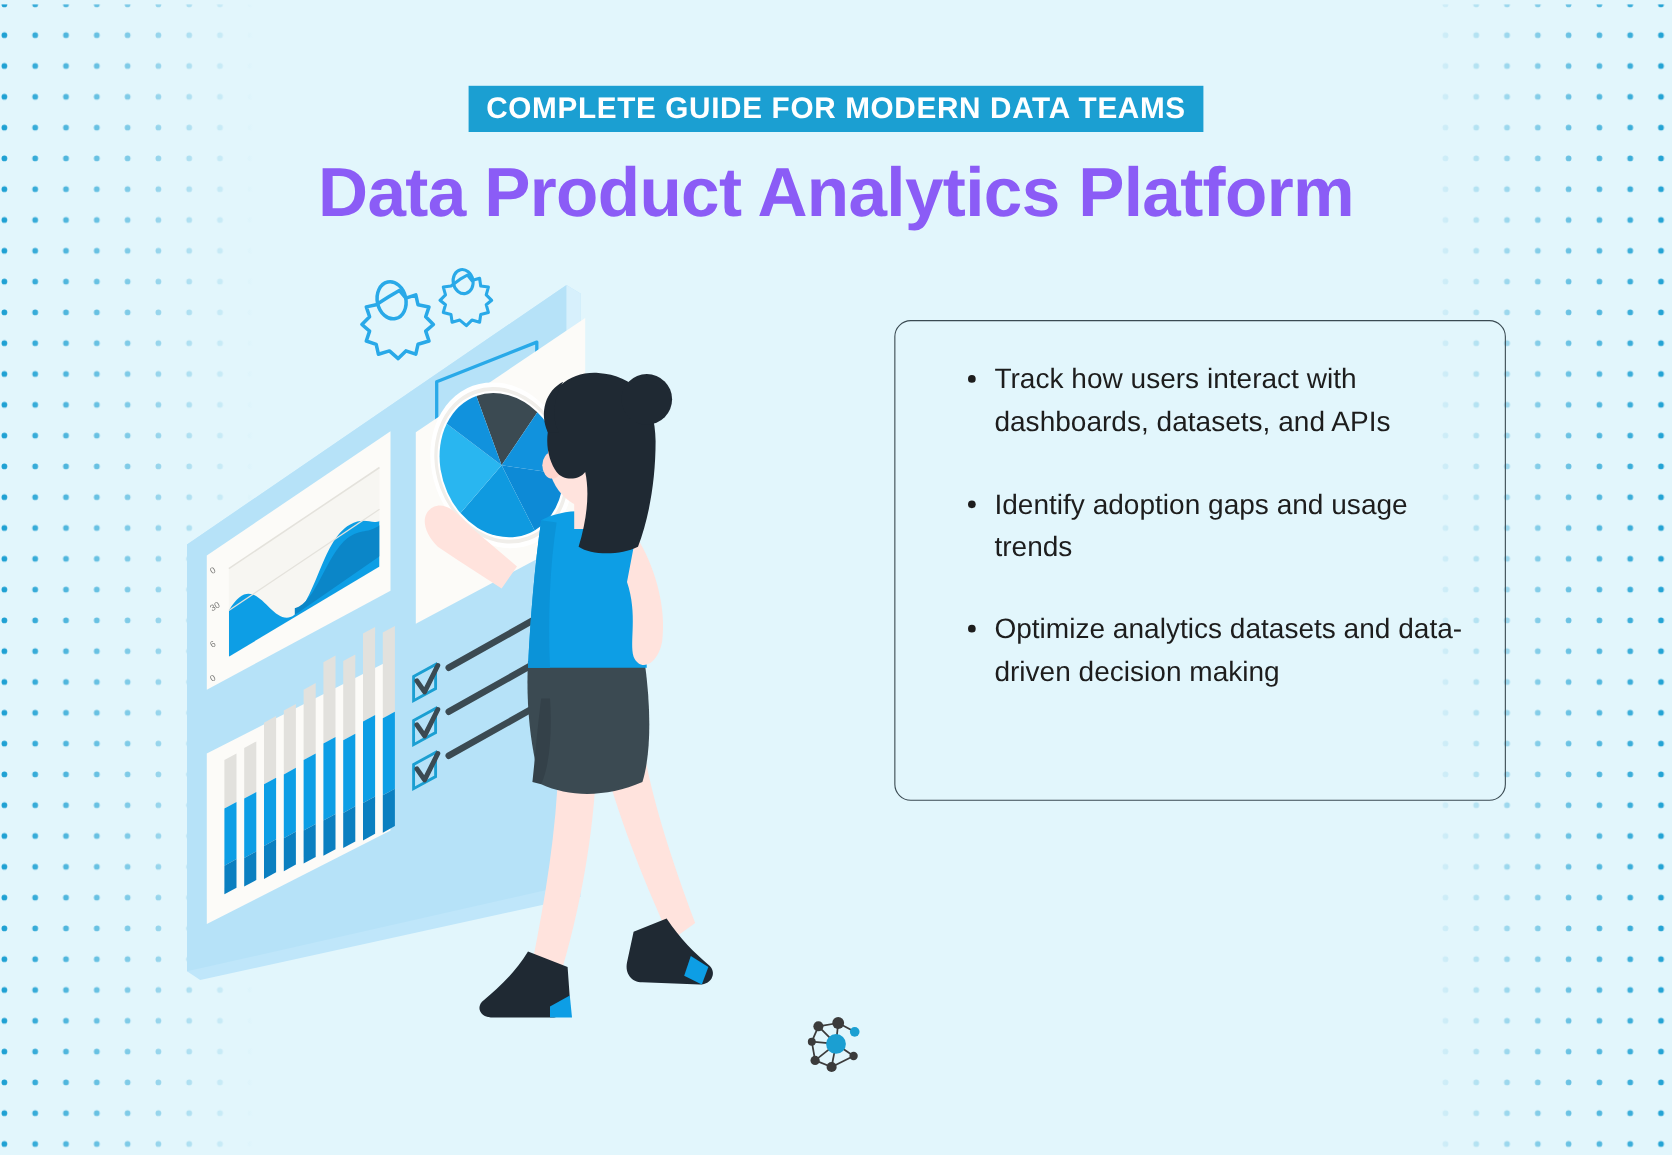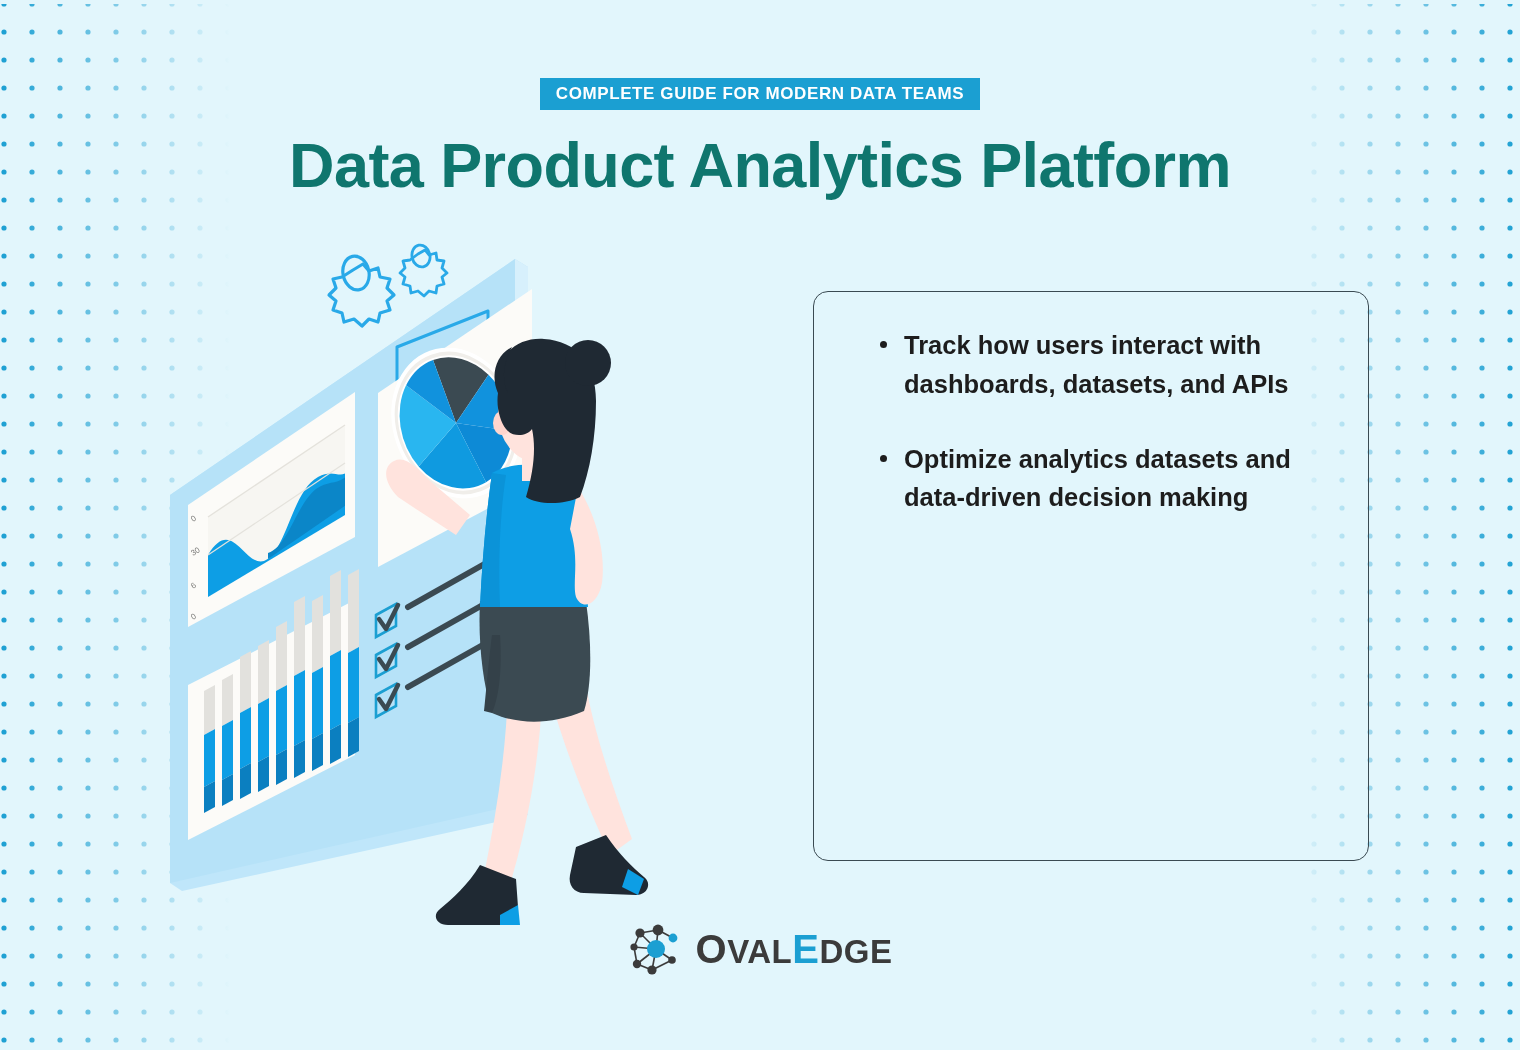--- a/index.html
+++ b/index.html
@@ -30,56 +30,55 @@
   .header {
     position: absolute;
     top: 0; left: 0; right: 0;
     text-align: center;
     padding-top: 78px;
   }
   .badge {
     display: inline-block;
     background: #1b9fd2;
     color: #ffffff;
-    font-size: 17px;
+    font-size: 27px;
     font-weight: bold;
     letter-spacing: 0.6px;
     padding: 7px 16px 8px 16px;
     line-height: 1;
   }
   .title {
     margin-top: 22px;
     font-size: 63px;
     font-weight: bold;
-    color: #0f766e;
+    color: #8b5cf6;
     letter-spacing: -0.6px;
     line-height: 1.05;
   }
 
   
   .illustration {
     position: absolute;
     left: 140px;
     top: 215px;
     width: 560px;
     height: 730px;
   }
 
   
   .card {
     position: absolute;
     left: 813px;
     top: 291px;
     width: 556px;
-    height: 570px;
+    height: 437px;
     border: 1.6px solid #3a4a52;
     border-radius: 15px;
     box-sizing: border-box;
     padding: 34px 36px 34px 58px;
-    font-weight: bold;
   }
   .bullet-list {
     margin: 0;
     padding: 0 0 0 24px;
     list-style: none;
   }
   .bullet-list li {
     position: relative;
     font-size: 25.5px;
     line-height: 1.52;
@@ -322,20 +321,21 @@
 
     <path d="M358 178 C 352 142, 376 122, 404 124 C 436 126, 456 148, 456 186 C 456 222, 450 256, 440 282 C 424 290, 398 290, 386 282 C 394 256, 396 232, 392 214 C 386 222, 372 222, 366 214 C 360 206, 356 192, 358 178 Z" fill="#1f2933"></path>
     <circle cx="448" cy="148" r="23" fill="#1f2933"></circle>
     <path d="M358 178 C 350 160, 356 140, 372 132 C 362 150, 362 166, 368 178 Z" fill="#1f2933"></path>
   </g>
 </svg>
 
 <div class="card">
   <ul class="bullet-list">
     <li>Track how users interact with dashboards, datasets, and APIs</li>
+    <li>Identify adoption gaps and usage trends</li>
     <li>Optimize analytics datasets and data-driven decision making</li>
   </ul>
 </div>
 
 <div class="footer">
   <svg class="logo-mark" viewBox="0 0 56 54" xmlns="http://www.w3.org/2000/svg">
     <g stroke="#3b3b3b" stroke-width="1.6" fill="none">
       <path d="M28 27 L12 11"></path>
       <path d="M28 27 L30 8"></path>
       <path d="M28 27 L6 25"></path>
@@ -351,16 +351,13 @@
     </g>
     <circle cx="12" cy="11" r="4.6" fill="#3b3b3b"></circle>
     <circle cx="30" cy="8" r="5.4" fill="#3b3b3b"></circle>
     <circle cx="6" cy="25" r="3.6" fill="#3b3b3b"></circle>
     <circle cx="9" cy="42" r="4.2" fill="#3b3b3b"></circle>
     <circle cx="24" cy="48" r="4.6" fill="#3b3b3b"></circle>
     <circle cx="44" cy="38" r="3.8" fill="#3b3b3b"></circle>
     <circle cx="45" cy="16" r="4.4" fill="#1b9fd2"></circle>
     <circle cx="28" cy="27" r="9" fill="#1b9fd2"></circle>
   </svg>
-  <div class="logo-text">
-    <span class="cap">O</span><span class="small">VAL</span><span class="cap accent">E</span><span class="small">DGE</span>
-  </div>
 </div>
 
 </body></html>

